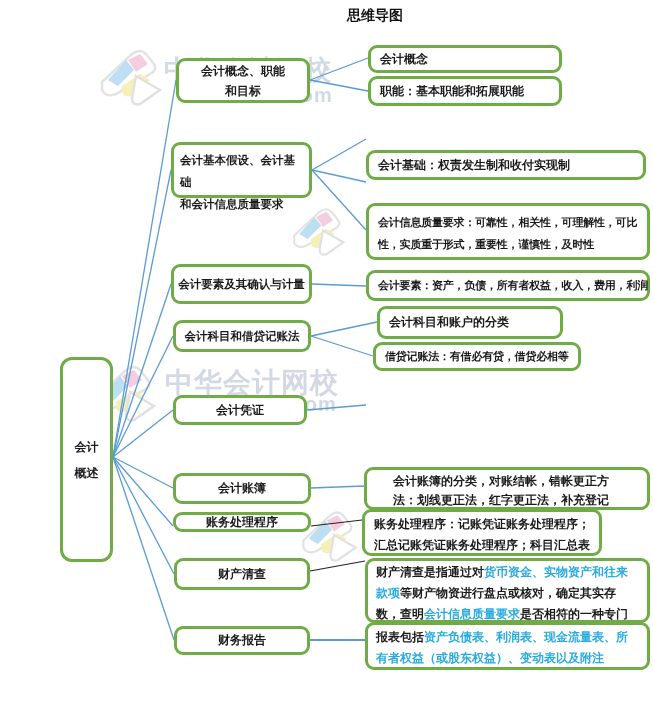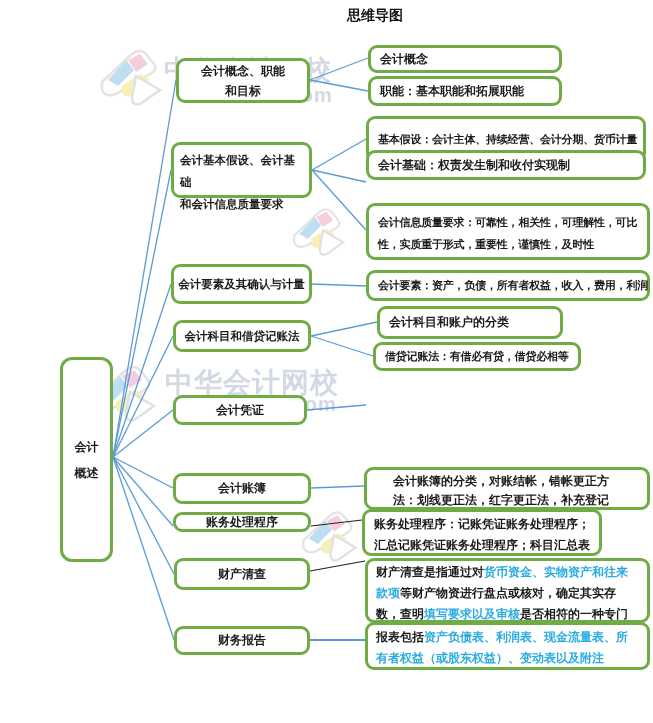--- a/index.html
+++ b/index.html
@@ -86,24 +86,23 @@
   <div class="nd c" style="left:171px;top:264px;width:141px;height:40px;font-size:11.5px;">会计要素及其确认与计量</div>
   <div class="nd c" style="left:173px;top:320px;width:138px;height:32px;font-size:11.5px;">会计科目和借贷记账法</div>
   <div class="nd c" style="left:173px;top:395px;width:134px;height:30px;">会计凭证</div>
   <div class="nd c" style="left:173px;top:473px;width:138px;height:31px;">会计账簿</div>
   <div class="nd c" style="left:173px;top:512px;width:138px;height:20px;">账务处理程序</div>
   <div class="nd c" style="left:174px;top:558px;width:136px;height:32px;">财产清查</div>
   <div class="nd c" style="left:174px;top:626px;width:136px;height:29px;">财务报告</div>
 
   <div class="nd l" style="left:368px;top:45px;width:194px;height:28px;">会计概念</div>
   <div class="nd l" style="left:368px;top:76px;width:194px;height:30px;">职能：基本职能和拓展职能</div>
-  <div class="nd l tight" style="left:366px;top:116px;width:280px;height:46px;">基本假设：会计主体、持续经营、会计分期、货币计量</div>
   <div class="nd l" style="left:366px;top:150px;width:280px;height:30px;">会计基础：权责发生制和收付实现制</div>
   <div class="nd p tight" style="left:366px;top:203px;width:284px;height:57px;line-height:22px;padding:5px 9px;">会计信息质量要求：可靠性，相关性，可理解性，可比性，实质重于形式，重要性，谨慎性，及时性</div>
   <div class="nd l tight" style="left:366px;top:270px;width:284px;height:31px;">会计要素：资产，负债，所有者权益，收入，费用，利润</div>
   <div class="nd l" style="left:377px;top:306px;width:186px;height:33px;">会计科目和账户的分类</div>
   <div class="nd l tight" style="left:373px;top:342px;width:208px;height:29px;">借贷记账法：有借必有贷，借贷必相等</div>
   <div class="nd p" style="left:364px;top:467px;width:286px;height:43px;line-height:19px;padding:2px 26px;">会计账簿的分类，对账结帐，错帐更正方法：划线更正法，红字更正法，补充登记法。</div>
   <div class="nd p" style="left:362px;top:509px;width:240px;height:47px;line-height:21px;padding:2px 9px;">账务处理程序：记账凭证账务处理程序；汇总记账凭证账务处理程序；科目汇总表账务处理程序</div>
-  <div class="nd p" style="left:365px;top:558px;width:285px;height:65px;line-height:21px;padding:1px 8px;"><span>财产清查是指通过对</span><span class="hl">货币资金、实物资产和往来款项</span><span>等财产物资进行盘点或核对，确定其实存数，查明</span><span class="hl">填写要求以及审核</span><span>是否相符的一种专门方法。</span></div>
+  <div class="nd p" style="left:365px;top:558px;width:285px;height:65px;line-height:21px;padding:1px 8px;"><span>财产清查是指通过对</span><span class="hl">货币资金、实物资产和往来款项</span><span>等财产物资进行盘点或核对，确定其实存数，查明</span><span class="hl">会计信息质量要求</span><span>是否相符的一种专门方法。</span></div>
   <div class="nd p" style="left:365px;top:622px;width:285px;height:48px;line-height:21px;padding:2px 8px;"><span>报表包括</span><span class="hl">资产负债表、利润表、现金流量表、所有者权益（或股东权益）、变动表以及附注</span></div>
 
 </div>
 
 </body></html>

